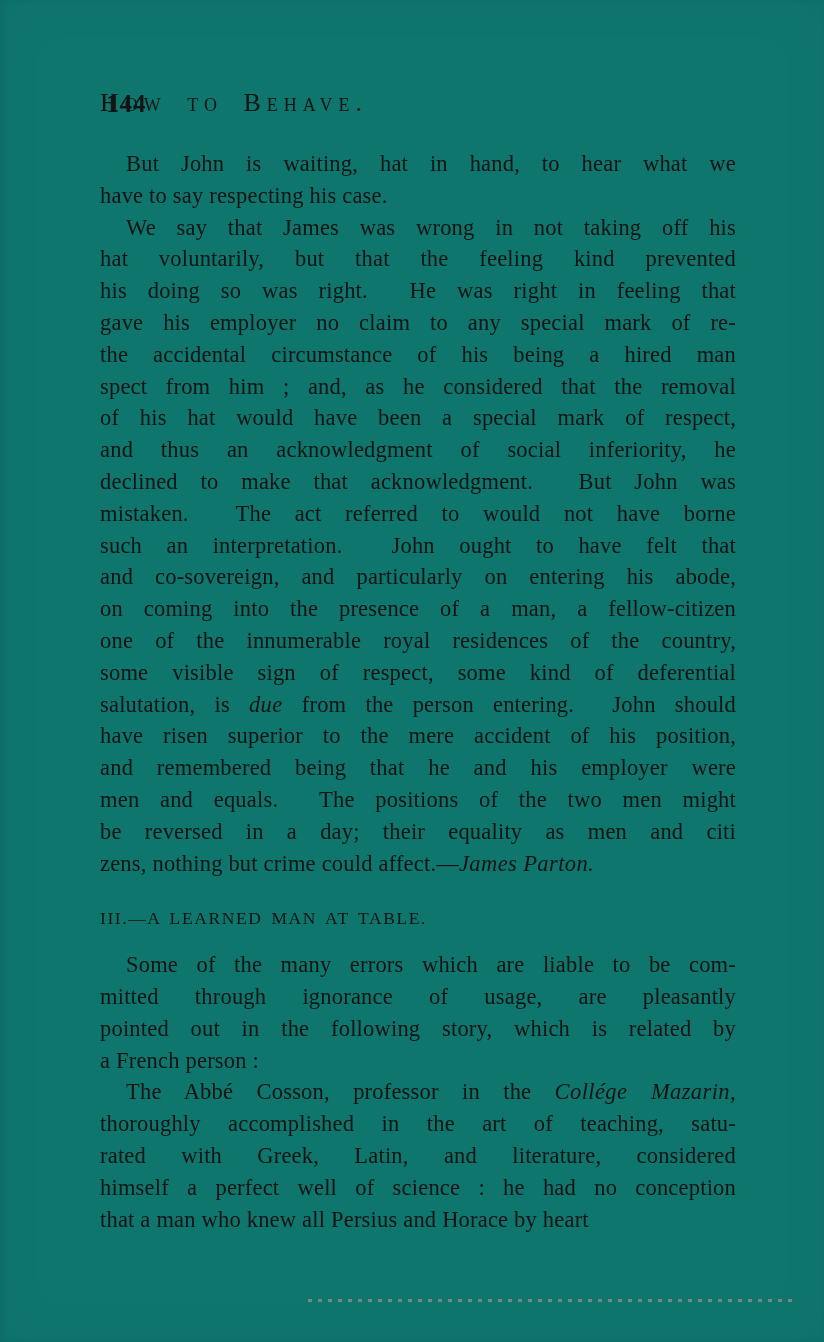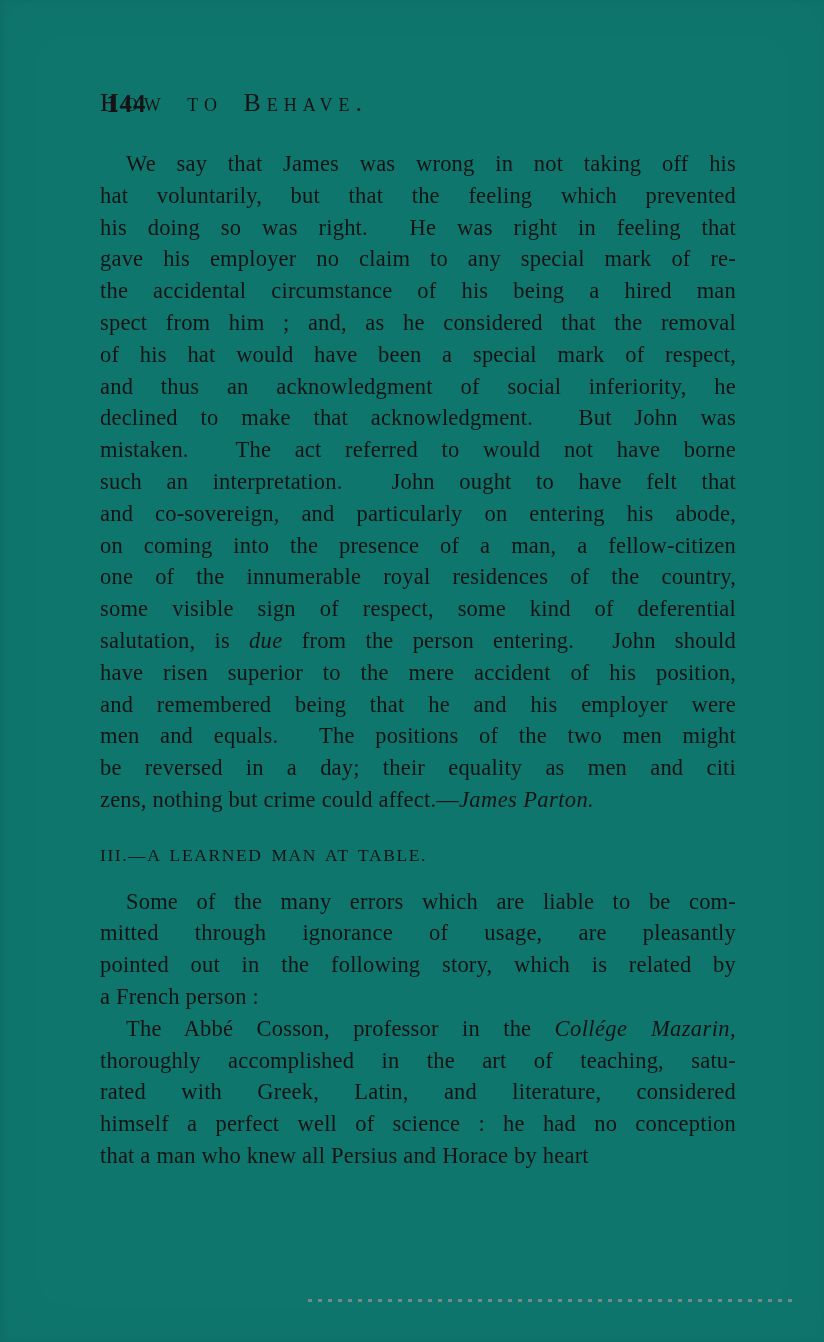--- a/index.html
+++ b/index.html
@@ -85,22 +85,26 @@
 
 <div class="page">
 
   <header class="running-head">
     <span class="page-number">144</span>
     <span class="running-title">How to Behave.</span>
   </header>
 
   <main class="text-block">
       <div class="para">
+        <div class="line first">But John is waiting, hat in hand, to hear what we</div>
+        <div class="line last">have to say respecting his case.</div>
+      </div>
+      <div class="para">
         <div class="line first">We say that James was wrong in not taking off his</div>
-        <div class="line">hat voluntarily, but that the feeling which prevented</div>
+        <div class="line">hat voluntarily, but that the feeling kind prevented</div>
         <div class="line">his doing so was right.&nbsp; He was right in feeling that</div>
         <div class="line">gave his employer no claim to any special mark of re-</div>
         <div class="line">the accidental circumstance of his being a hired man</div>
         <div class="line">spect from him ; and, as he considered that the removal</div>
         <div class="line">of his hat would have been a special mark of respect,</div>
         <div class="line">and thus an acknowledgment of social inferiority, he</div>
         <div class="line">declined to make that acknowledgment.&nbsp; But John was</div>
         <div class="line">mistaken.&nbsp; The act referred to would not have borne</div>
         <div class="line">such an interpretation.&nbsp; John ought to have felt that</div>
         <div class="line">and co-sovereign, and particularly on entering his abode,</div>

